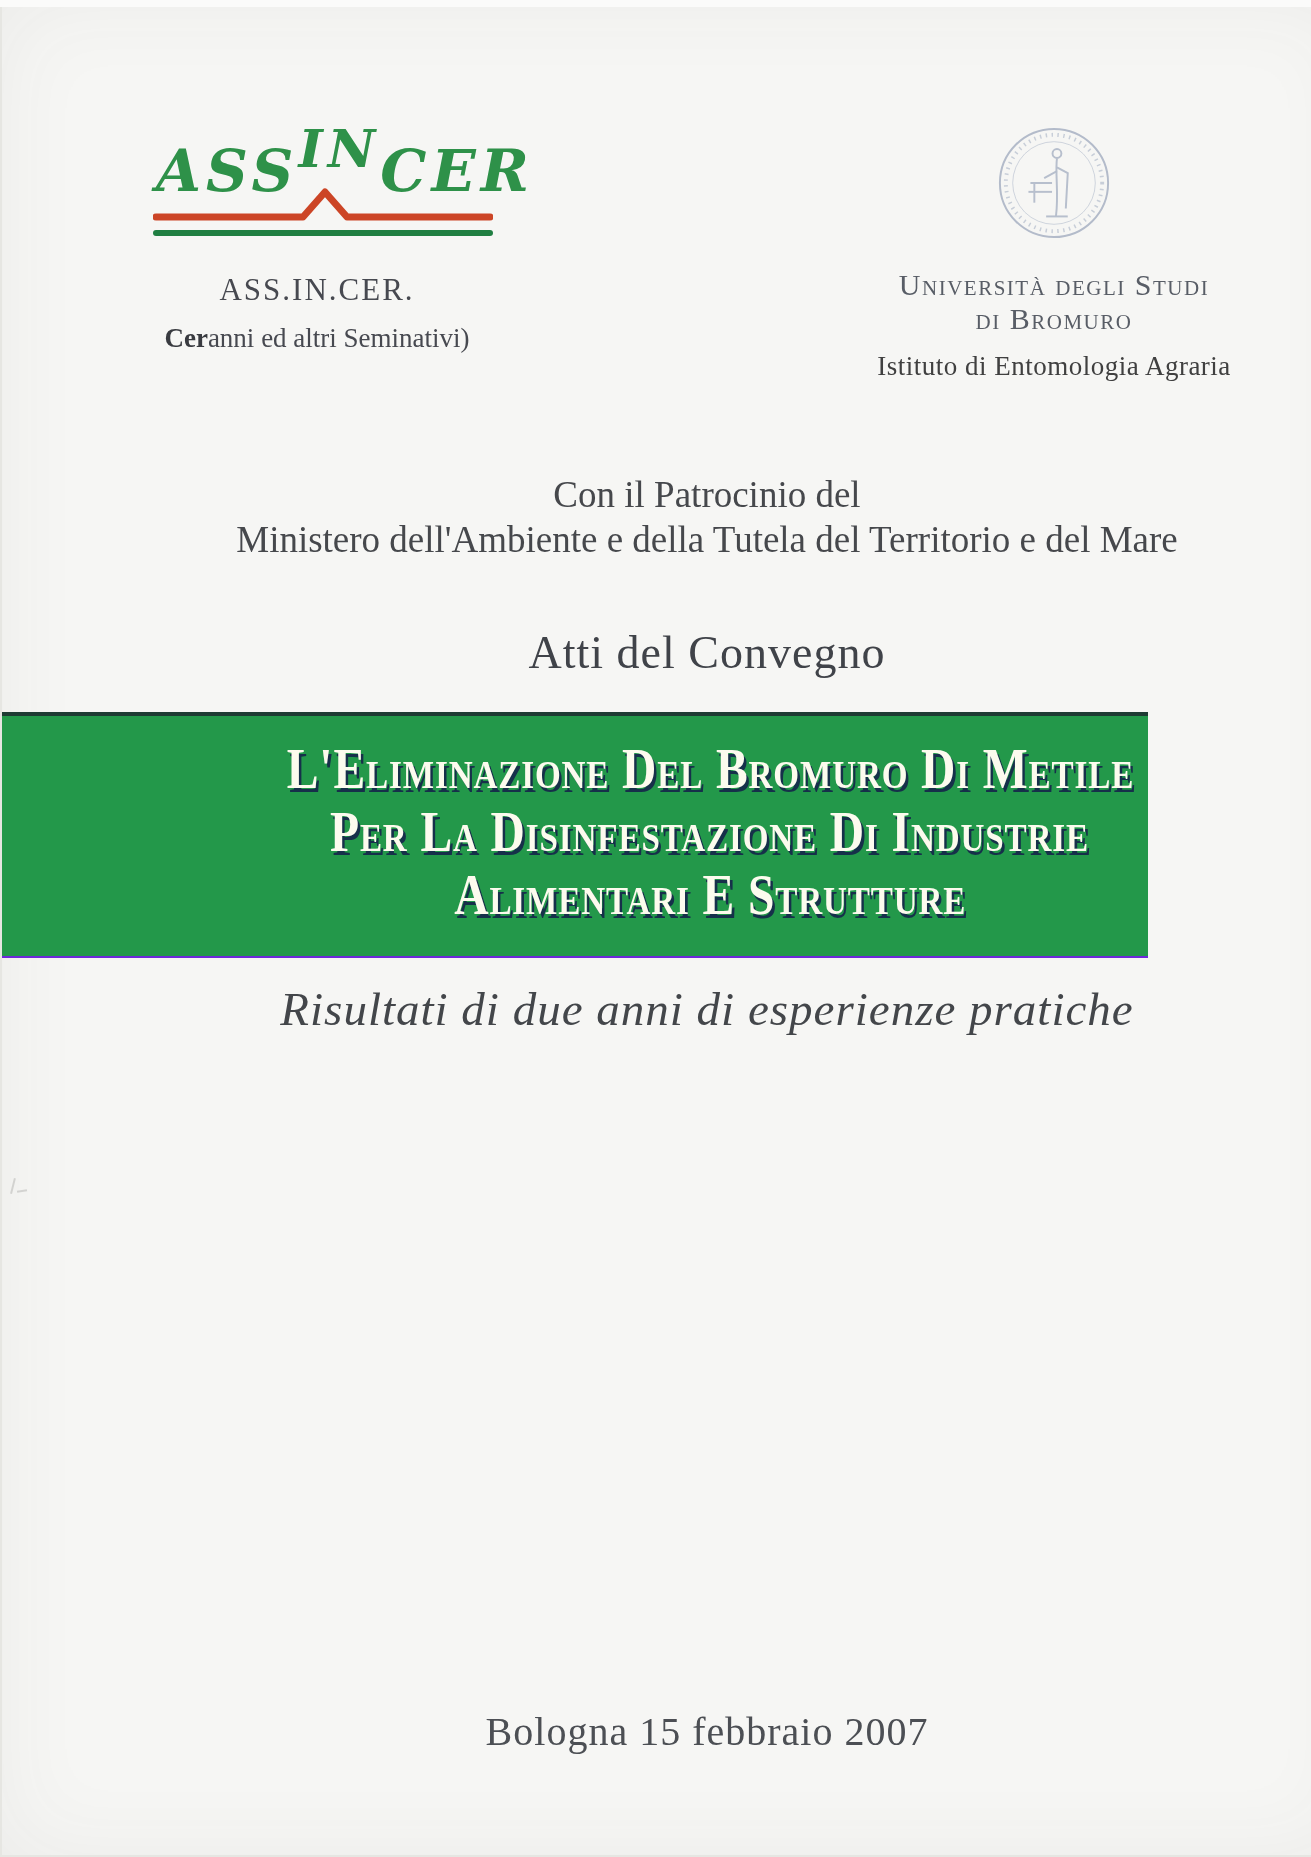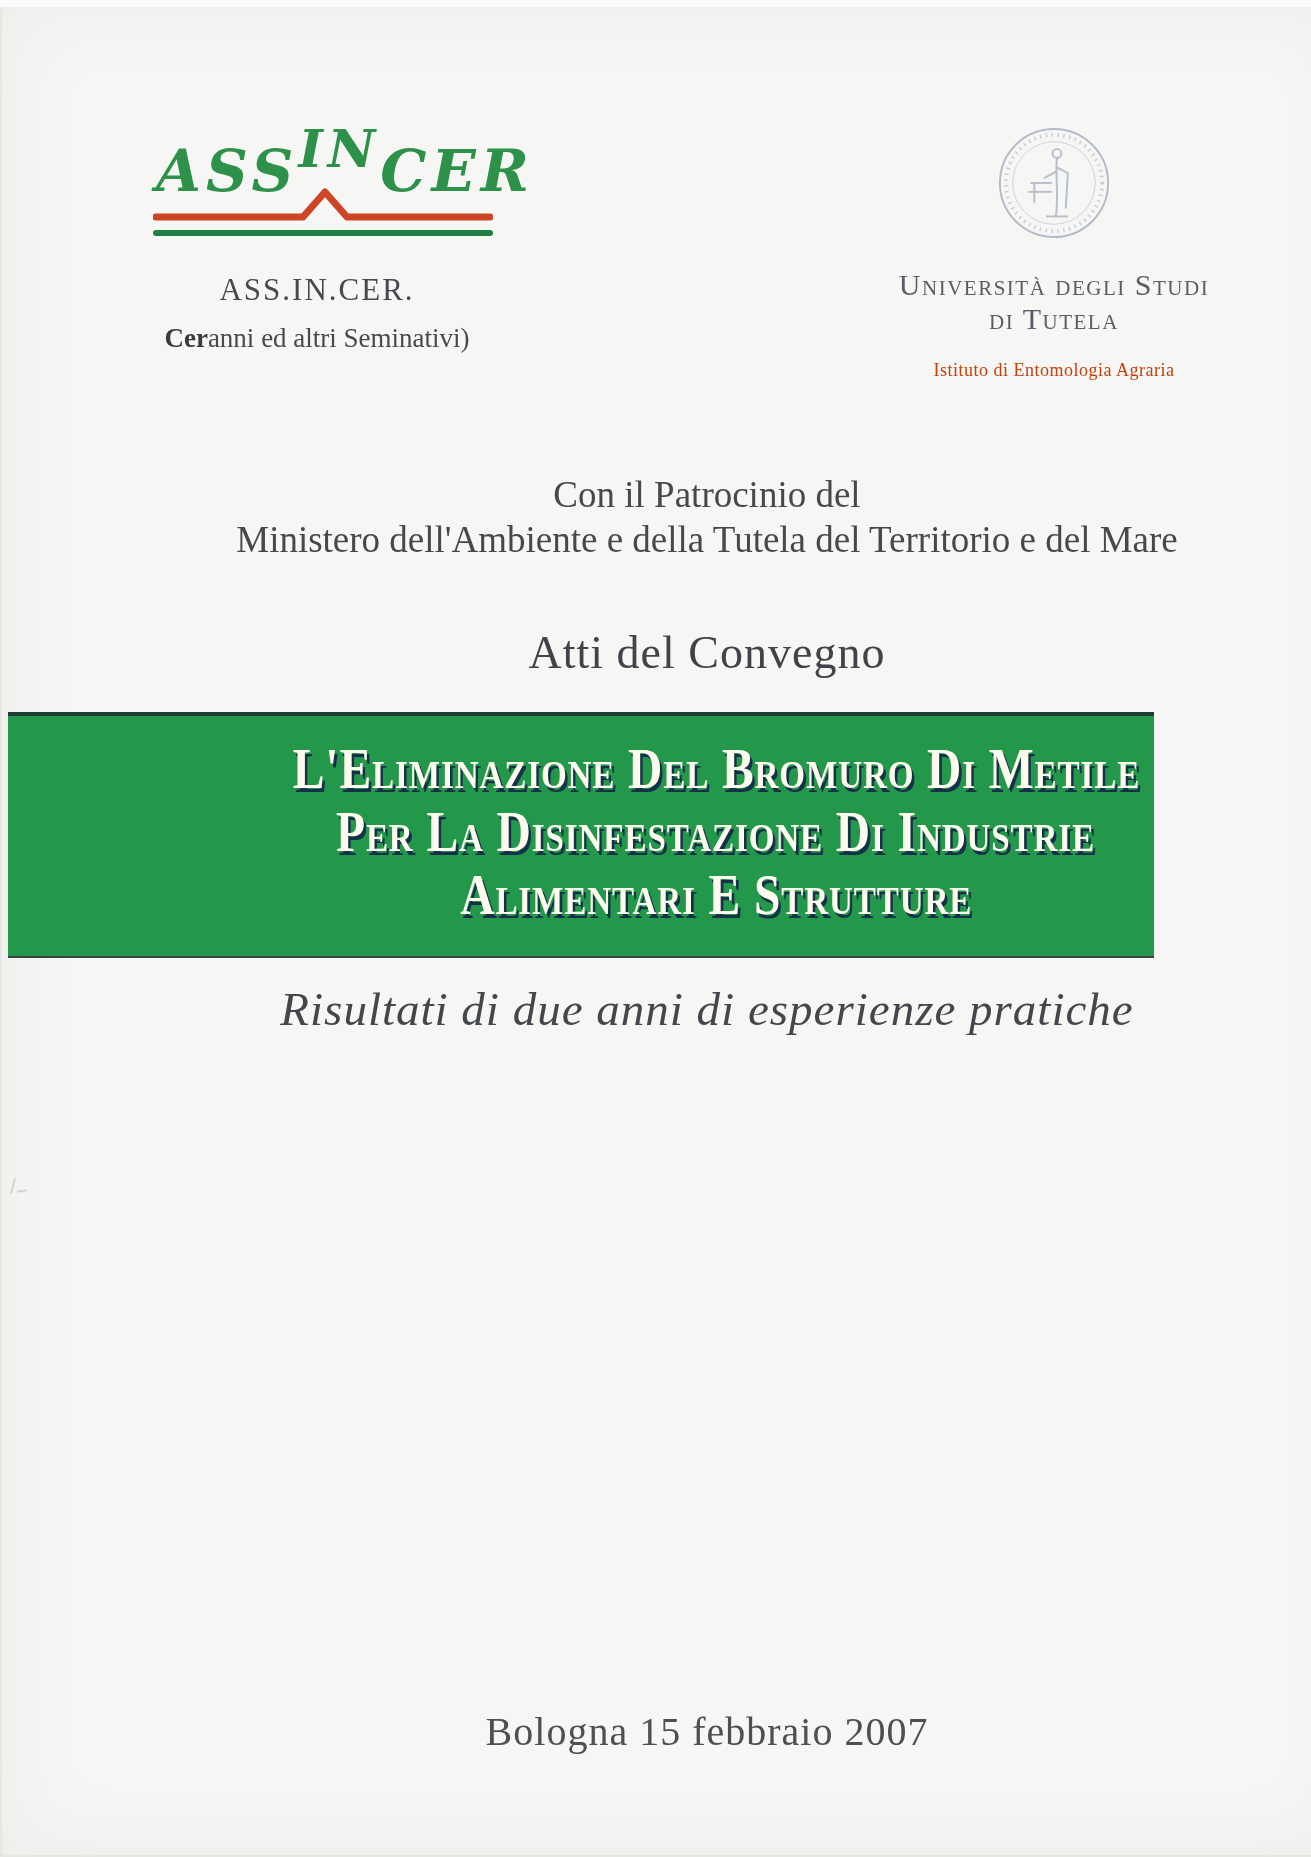--- a/index.html
+++ b/index.html
@@ -25,31 +25,31 @@
   .logo-script .ls2{position:relative;top:-24px;font-size:52px;}
   .logo-underline{position:absolute;left:153px;top:186px;width:340px;height:58px;}
   .assoc-block{position:absolute;left:112px;top:272px;width:410px;text-align:center;}
   .assoc-name{font-size:31px;letter-spacing:2px;color:#474950;margin-bottom:14px;}
   .assoc-desc{font-size:27px;line-height:33px;color:#474950;}
   .assoc-desc b{font-weight:700;color:#393b40;}
   
   .univ-block{position:absolute;left:838px;top:118px;width:432px;text-align:center;}
   .seal{display:block;margin:6px auto 26px auto;width:118px;height:118px;opacity:.8;}
   .univ-name{font-size:30px;line-height:34px;font-variant:small-caps;letter-spacing:1.5px;color:#585d66;}
-  .institute{margin-top:24px;font-size:18px;color:#c2410c;letter-spacing:.5px;}
+  .institute{margin-top:15px;font-size:27px;color:#404040;letter-spacing:.5px;}
   
   .centercol{position:absolute;left:99px;width:1216px;text-align:center;}
   .patronage{top:472px;font-size:37px;line-height:45px;color:#46484c;}
   .atti{top:626px;font-size:46px;color:#404349;letter-spacing:1px;}
   
   .banner{
-    position:absolute;left:8px;top:712px;width:1146px;height:246px;
+    position:absolute;left:2px;top:712px;width:1146px;height:246px;
     background:#23984a;
     border-top:4px solid #1e3b33;
-    border-bottom:2px solid #404040;
+    border-bottom:2px solid #6d28d9;
     box-sizing:border-box;
   }
   .banner-inner{position:absolute;left:100px;width:1216px;top:22px;text-align:center;}
   .banner-line{
     display:block;line-height:63px;height:63px;
   }
   .banner-line span{
     display:inline-block;
     transform:scaleX(.85);transform-origin:center;
     font-family:"Liberation Serif", serif;
@@ -97,21 +97,21 @@
         <path d="M63,48 L50,55"></path>
         <path d="M63,44 L74,50 L72,86"></path>
         <path d="M36,60 L58,60"></path>
         <path d="M34,69 L58,69"></path>
         <path d="M40,60 L40,80"></path>
         <path d="M52,94 L74,94"></path>
       </g>
     </svg>
     <div class="univ-name">
       <div>Università degli Studi</div>
-      <div>di Tutela</div>
+      <div>di Bromuro</div>
     </div>
     <div class="institute">Istituto di Entomologia Agraria</div>
   </div>
 
   <div class="centercol patronage">
     <div>Con il Patrocinio del</div>
     <div>Ministero dell'Ambiente e della Tutela del Territorio e del Mare</div>
   </div>
 
   <div class="centercol atti">Atti del Convegno</div>

